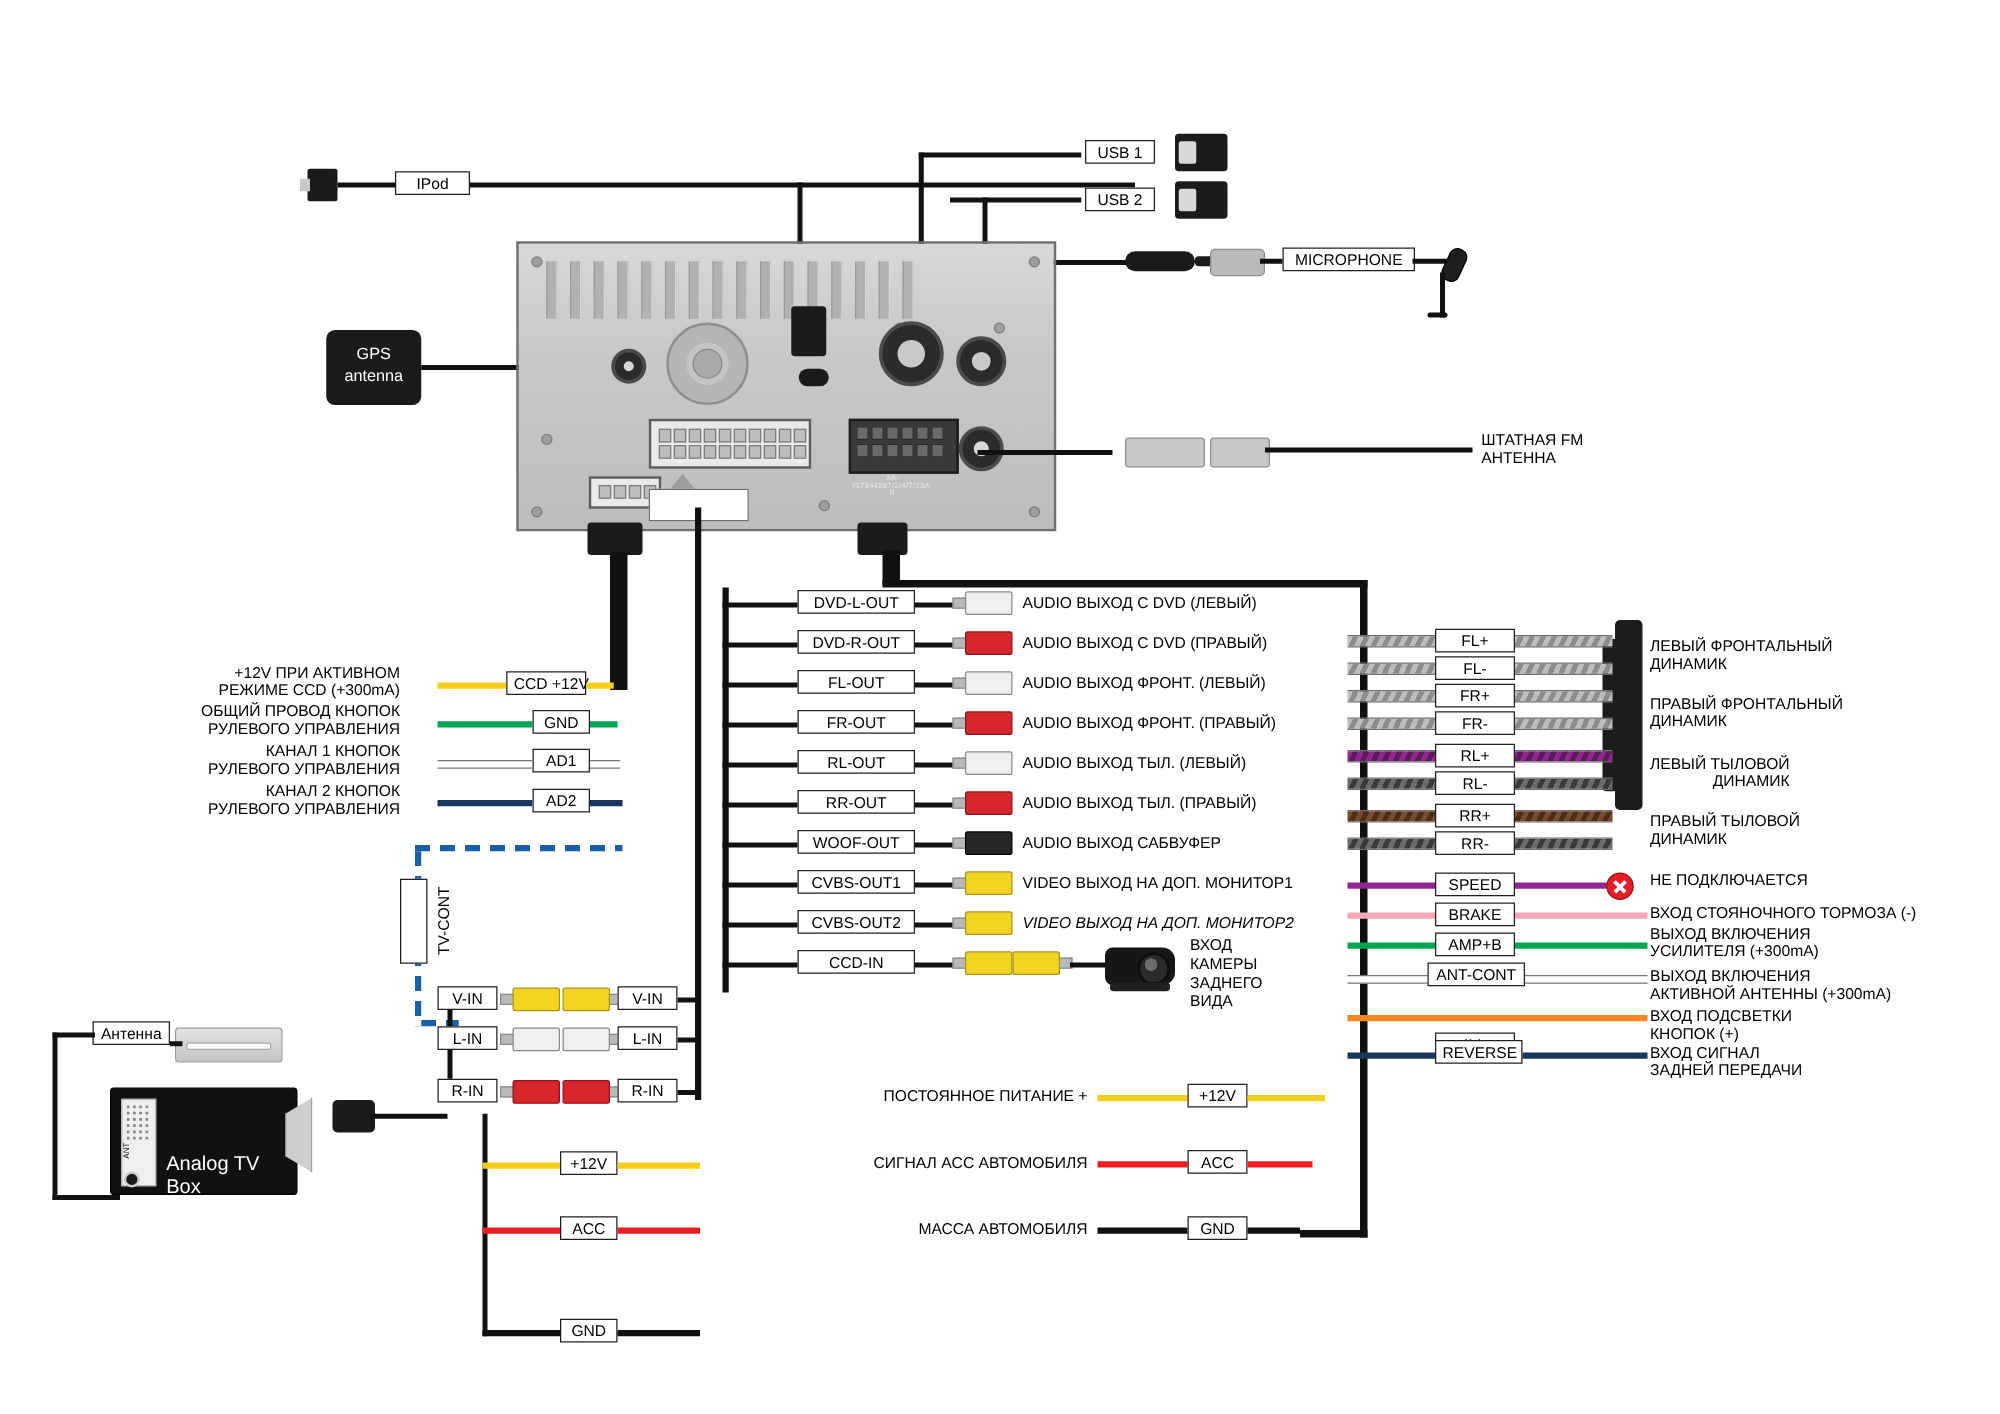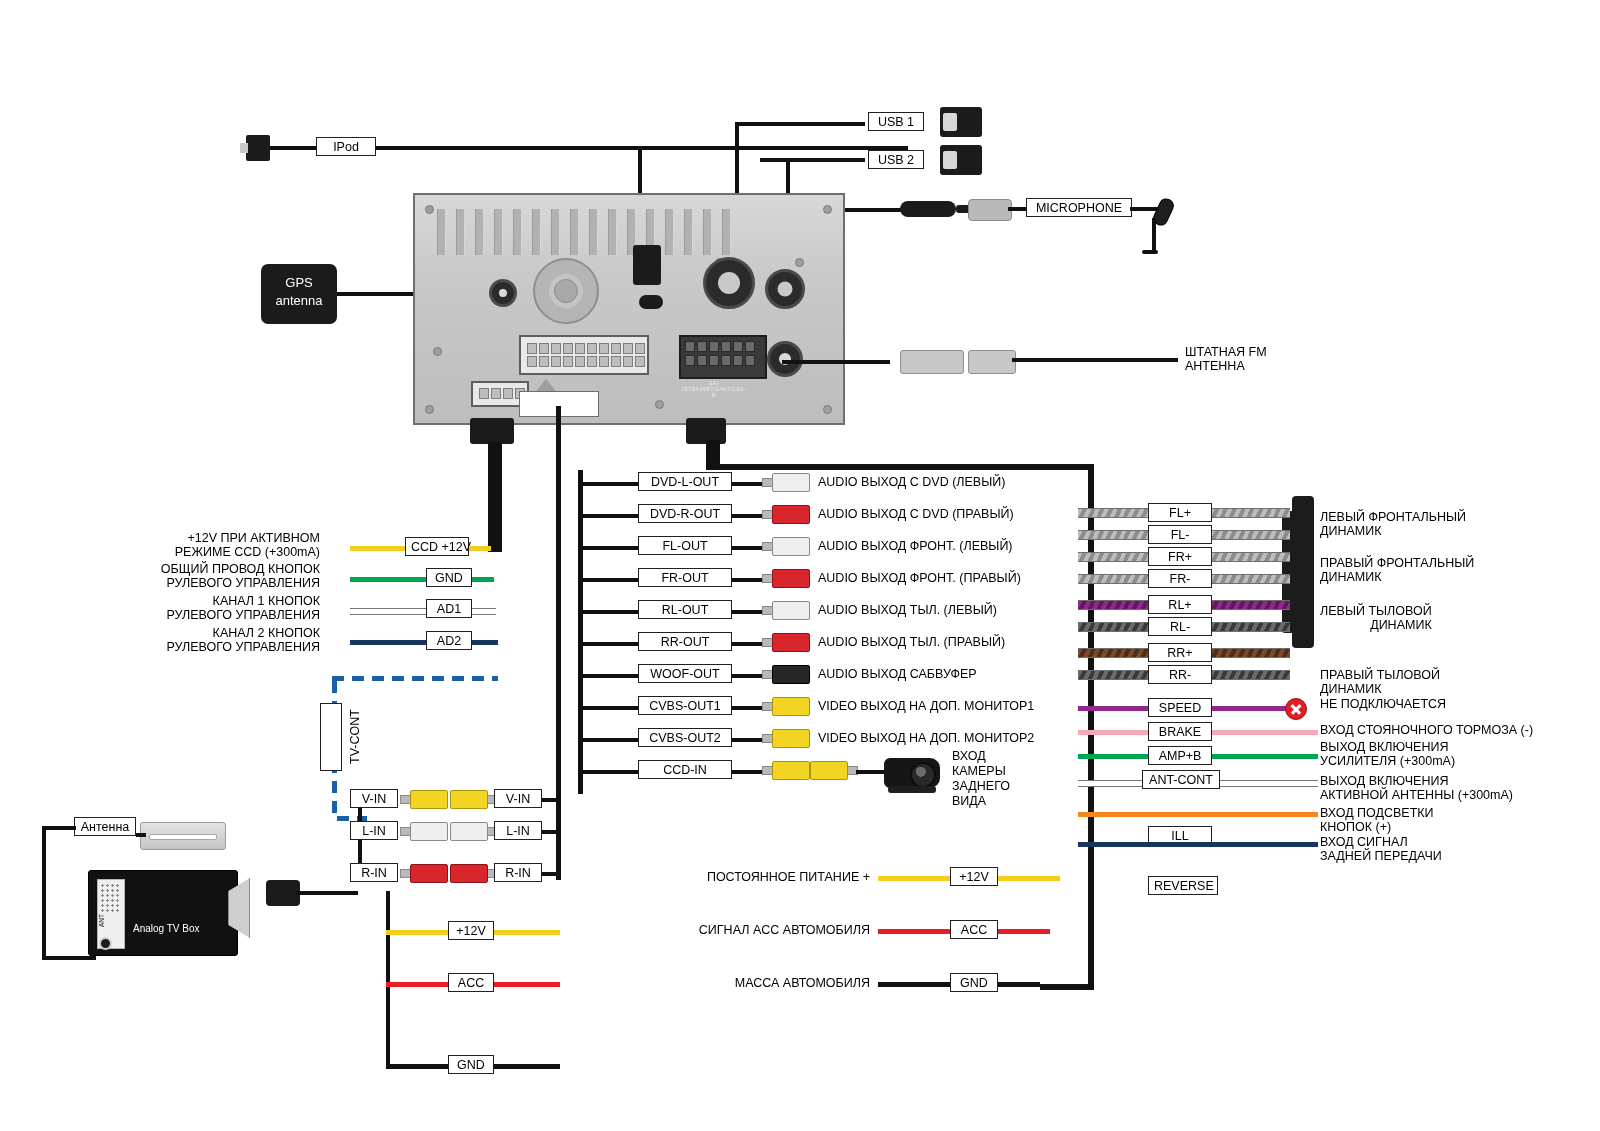--- a/index.html
+++ b/index.html
@@ -164,21 +164,21 @@
   }
   .tvbox .panel{
     position:absolute; left:8px; top:8px; width:26px; height:68px; background:#efefef; border:1px solid #b5b5b5;
   }
   .tvbox .leds{
     position:absolute; left:11px; top:12px; width:20px; height:30px;
     background:
       radial-gradient(circle, #888 1.2px, transparent 1.4px) 0 0/5px 5px;
   }
   .tvbox .label{
-    position:absolute; left:44px; top:52px; color:#fff; font-size:10px;
+    position:absolute; left:44px; top:52px; color:#fff; font-size:16px;
   }
   .tvbox .antlabel{
     position:absolute; left:9px; top:56px; color:#111; font-size:6.5px; transform:rotate(-90deg); transform-origin:left top;
   }
   .tvbox .jack{
     position:absolute; left:10px; top:66px; width:9px; height:9px; border-radius:50%;
     background:#1b1b1b; border:2px solid #cfcfcf;
   }
   .speaker-cone{
     position:absolute; left:228px; top:878px; width:20px; height:58px;
@@ -580,21 +580,21 @@
     </div>
   <div class="txt" style="left:818px; top:699px;">VIDEO ВЫХОД НА ДОП. МОНИТОР1</div>
 
   <div class="wire h" style="left:578px; top:738px; width:68px;"></div>
   <div class="lbl" style="left:638px; top:728px; width:94px;">CVBS-OUT2</div>
   <div class="wire h" style="left:732px; top:738px; width:36px;"></div>
   <div class="rca yellow" style="left:762px; top:729px;">
       <div class="tip"></div>
       <div class="body"></div>
     </div>
-  <div class="txt" style="left:818px; top:731px;">VIDEO ВЫХОД НА ДОП. МОНИТОР2</div>
+  <div class="txt" style="left:818px; top:731px;font-style:italic;">VIDEO ВЫХОД НА ДОП. МОНИТОР2</div>
 
   <div class="wire h" style="left:578px; top:770px; width:68px;"></div>
   <div class="lbl" style="left:638px; top:760px; width:94px;">CCD-IN</div>
   <div class="wire h" style="left:732px; top:770px; width:36px;"></div>
   <div class="rca yellow" style="left:762px; top:761px;">
       <div class="tip"></div>
       <div class="body"></div>
     </div>
   <div class="rca yellow" style="left:812px; top:761px; transform:scaleX(-1);">
       <div class="tip"></div>
@@ -667,29 +667,29 @@
   <div class="wire h w-green" style="left:1078px; top:754px; width:240px; height:5px;"></div>
   <div class="lbl" style="left:1148px; top:746px; width:64px;">AMP+B</div>
 
   <div class="wire h w-white" style="left:1078px; top:780px; width:240px; height:5px;"></div>
   <div class="lbl" style="left:1142px; top:770px; width:78px;">ANT-CONT</div>
 
   <div class="wire h w-orange" style="left:1078px; top:812px; width:240px; height:5px;"></div>
   <div class="lbl" style="left:1148px; top:826px; width:64px;">ILL</div>
 
   <div class="wire h w-navy" style="left:1078px; top:842px; width:240px; height:5px;"></div>
-  <div class="lbl" style="left:1148px; top:832px; width:70px;margin-top:44px;">REVERSE</div>
+  <div class="lbl" style="left:1148px; top:832px; width:70px;">REVERSE</div>
 
   <div class="txt" style="left:1320px; top:510px; line-height:14px;">ЛЕВЫЙ ФРОНТАЛЬНЫЙ
 ДИНАМИК</div>
   <div class="txt" style="left:1320px; top:556px; line-height:14px;">ПРАВЫЙ ФРОНТАЛЬНЫЙ
 ДИНАМИК</div>
   <div class="txt" style="left:1320px; top:604px; line-height:14px;text-align:right;">ЛЕВЫЙ ТЫЛОВОЙ
 ДИНАМИК</div>
-  <div class="txt" style="left:1320px; top:650px; line-height:14px;margin-top:18px;">ПРАВЫЙ ТЫЛОВОЙ
+  <div class="txt" style="left:1320px; top:650px; line-height:14px;">ПРАВЫЙ ТЫЛОВОЙ
 ДИНАМИК</div>
 
   <div class="txt" style="left:1320px; top:697px;">НЕ ПОДКЛЮЧАЕТСЯ</div>
   <div class="txt" style="left:1320px; top:723px;">ВХОД СТОЯНОЧНОГО ТОРМОЗА (-)</div>
   <div class="txt" style="left:1320px; top:740px; line-height:14px;">ВЫХОД ВКЛЮЧЕНИЯ
 УСИЛИТЕЛЯ (+300mA)</div>
   <div class="txt" style="left:1320px; top:774px; line-height:14px;">ВЫХОД ВКЛЮЧЕНИЯ
 АКТИВНОЙ АНТЕННЫ (+300mA)</div>
   <div class="txt" style="left:1320px; top:806px; line-height:14px;">ВХОД ПОДСВЕТКИ
 КНОПОК (+)</div>

